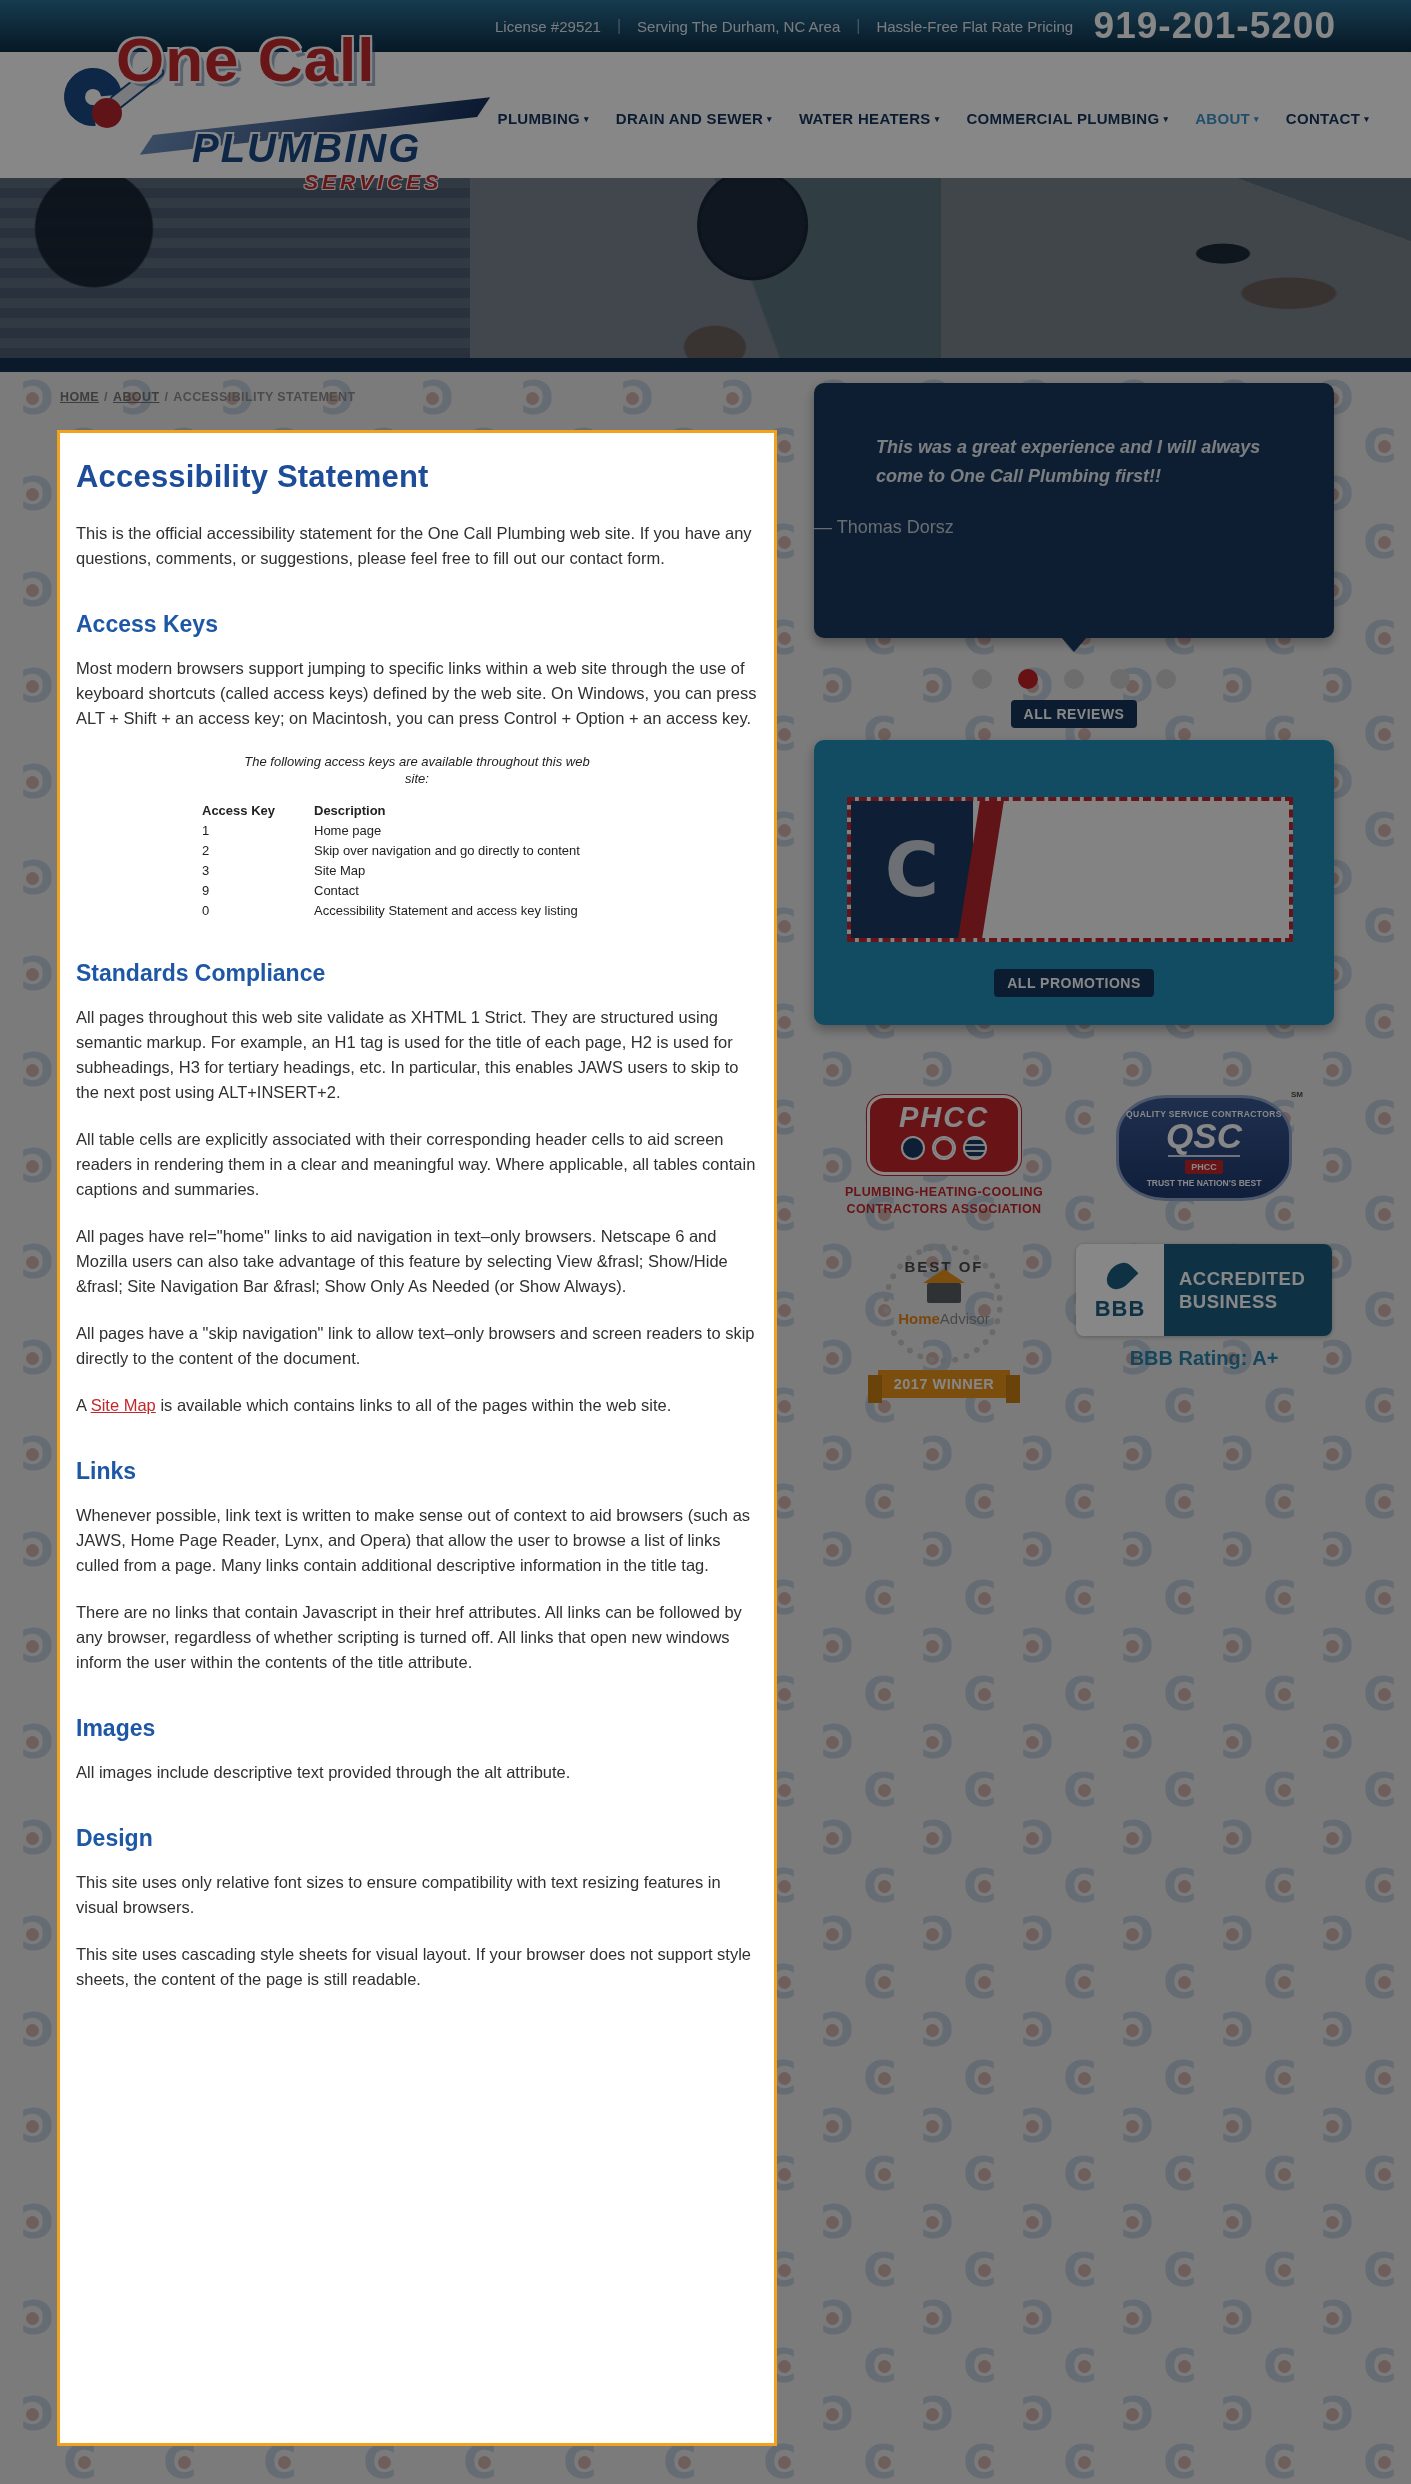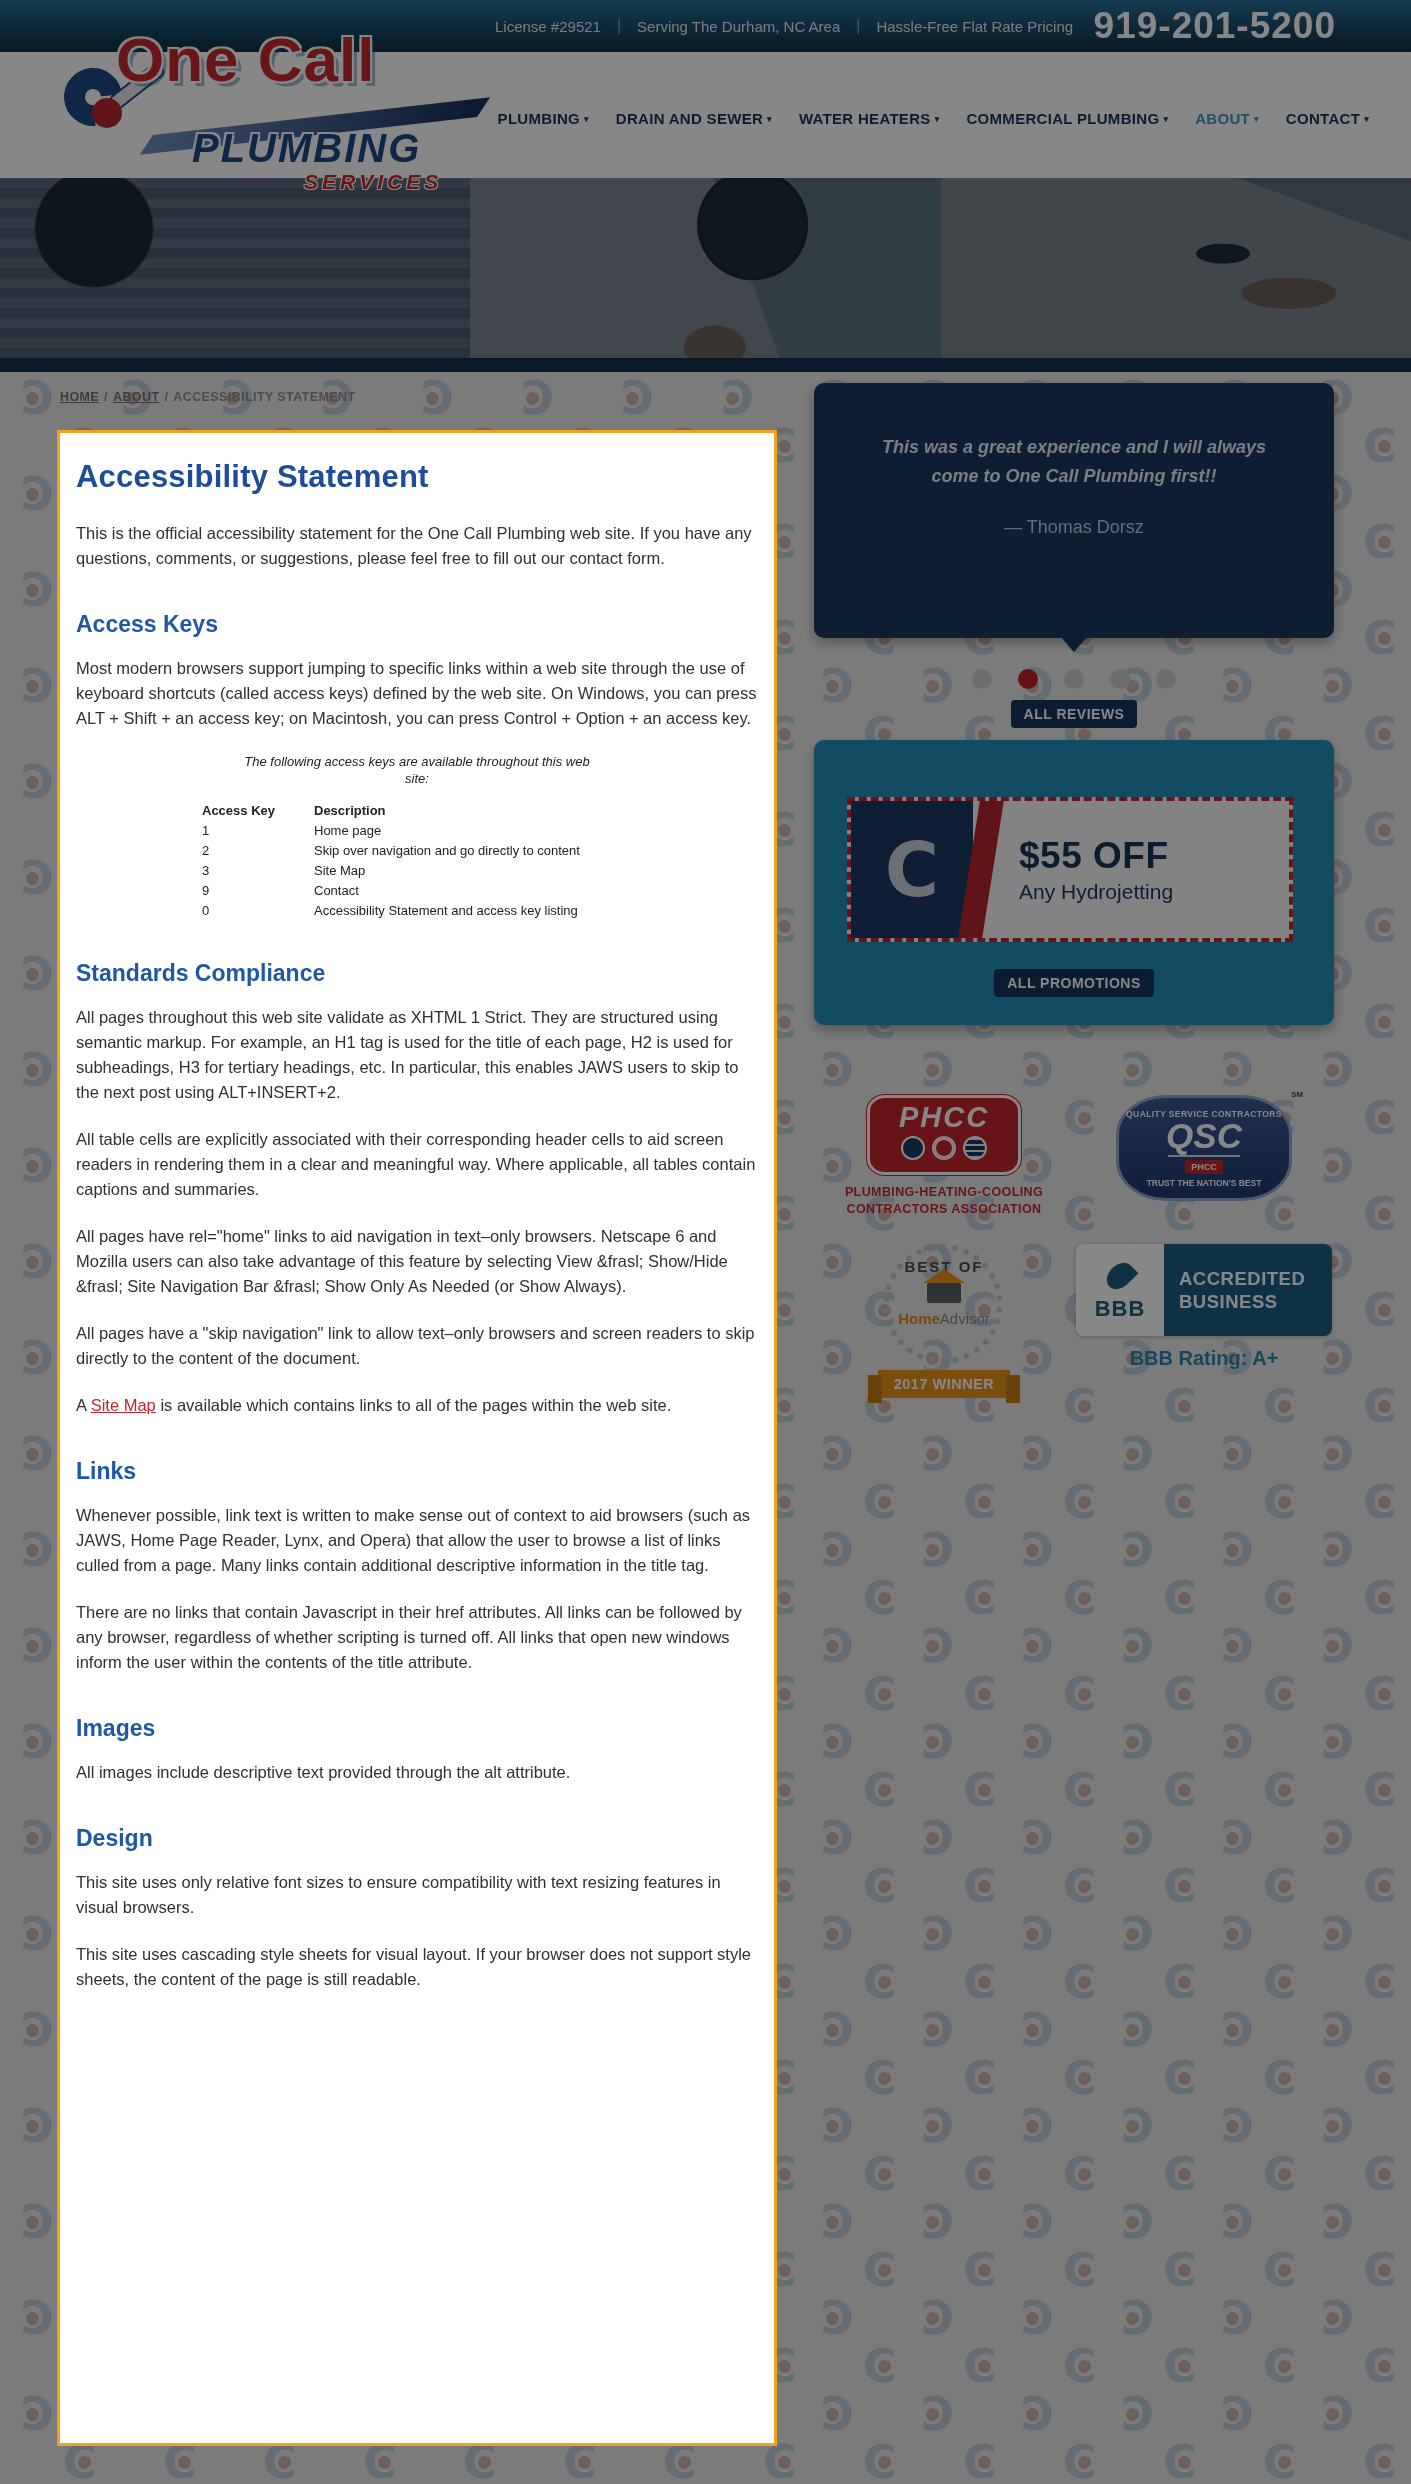--- a/index.html
+++ b/index.html
@@ -88,21 +88,21 @@
   .ak-table-wrap { width:430px; margin:6px auto 4px; color:#222; }
   .ak-caption { font-style:italic; font-size:13px; text-align:center; width:350px; margin:0 auto 14px; line-height:17px; }
   table.ak { border-collapse:collapse; font-size:13px; }
   table.ak th { text-align:left; font-weight:bold; padding:2px 0; }
   table.ak td { text-align:left; padding:2.5px 0; }
   table.ak th:first-child, table.ak td:first-child { width:112px; }
 
   
   .testimonial { position:absolute; left:814px; top:11px; width:520px; height:255px;
     background:#1a3a5f; border-radius:10px; box-shadow:0 5px 12px rgba(0,0,0,.3);
-    color:#e9eef3; text-align:center; z-index:1; }
+    color:#e9eef3; z-index:1; }
   .testimonial-quote { font-style:italic; font-weight:bold; font-size:18px; line-height:29px; padding:50px 62px 0; }
   .testimonial-author { margin-top:26px; font-size:18px; color:#c3cdd7; }
   .testimonial-tail { position:absolute; left:1061px; top:265px; width:0; height:0;
     border:13px solid transparent; border-top:15px solid #1a3a5f; z-index:1; }
 
   .dots { position:absolute; left:814px; top:297px; width:520px; display:flex; justify-content:center; gap:26px; z-index:1; }
   .dot { width:20px; height:20px; border-radius:50%; background:#cfcfcf; cursor:pointer; }
   .dot.active { background:#c42026; }
 
   .btn { display:inline-block; background:#16365c; color:#fff; font-weight:bold; font-size:14px;
@@ -849,24 +849,20 @@
   <div class="reviews-btn-wrap">
     <button class="btn">ALL REVIEWS</button>
   </div>
 
   <div class="promo">
     <div class="coupon">
       <div class="coupon-left">
         <span class="coupon-c">C</span>
       </div>
       <div class="coupon-slash"></div>
-      <div class="coupon-right">
-        <div class="coupon-offer">$55 OFF</div>
-        <div class="coupon-service">Any Hydrojetting</div>
-      </div>
     </div>
     <div class="promo-btn-wrap">
       <button class="btn">ALL PROMOTIONS</button>
     </div>
   </div>
 
   <div class="badges">
     <div class="badge-cell">
       <div class="phcc-shield">
         <div class="phcc-abbr">PHCC</div>

